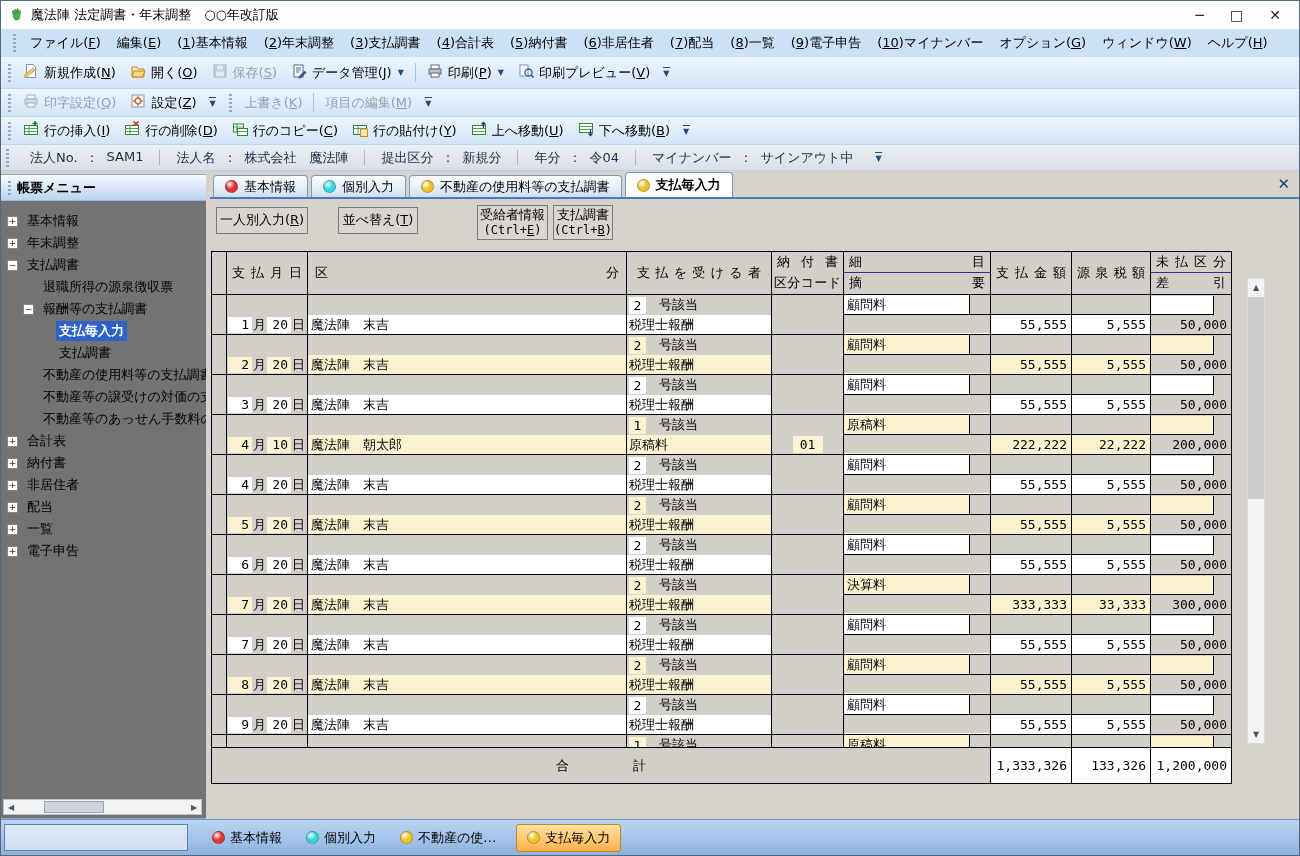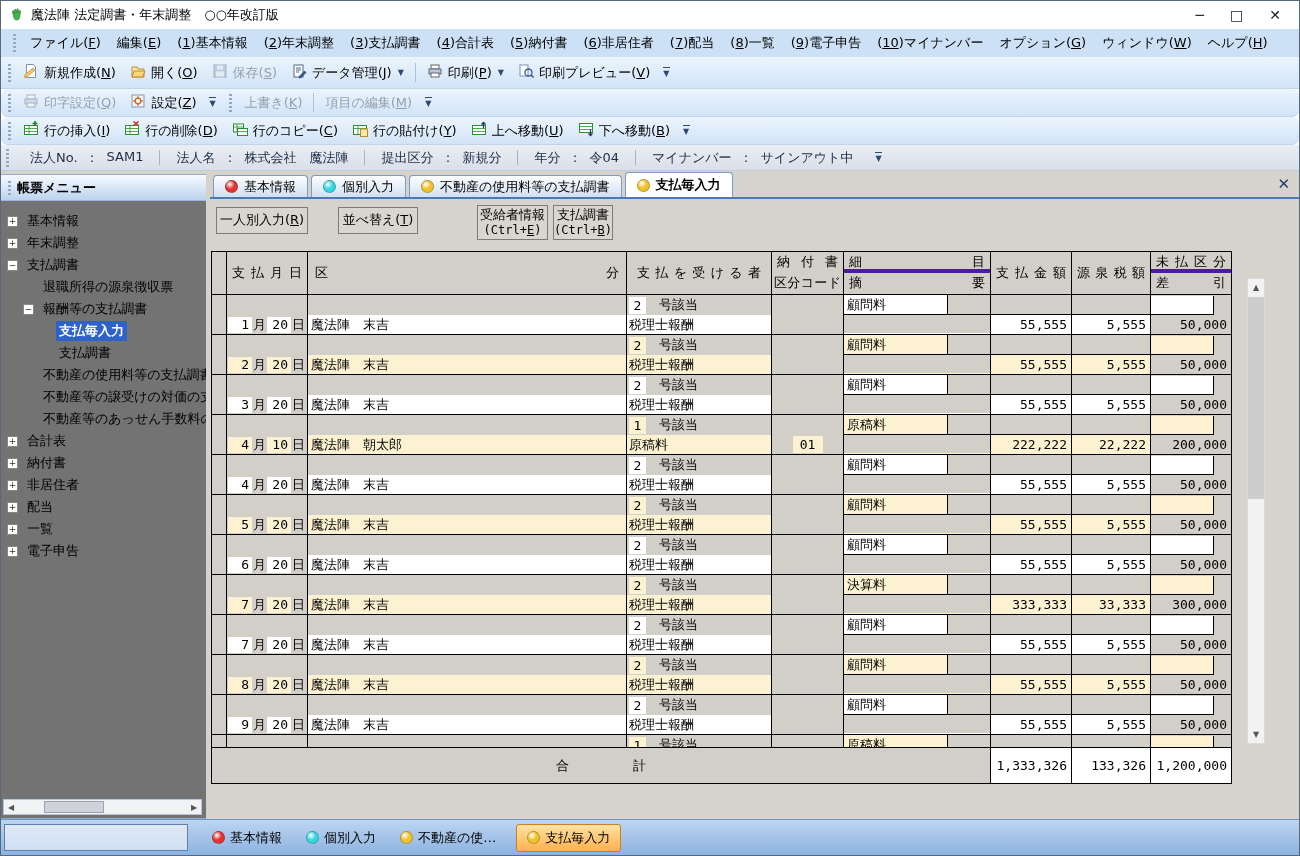--- a/index.html
+++ b/index.html
@@ -21,21 +21,21 @@
   .menubar .grip { margin-right:6px; }
   .menu-item { padding:4px 8px; white-space:nowrap; }
 
   .grip { width:3px; height:18px;
           background:repeating-linear-gradient(to bottom,#8fa9c9 0 2px,transparent 2px 4px); }
 
   
   .toolbar { display:flex; align-items:center; background:linear-gradient(#ecf4fd,#d2e4f7);
              border-bottom:1px solid #c0d4ea; }
   .tb1 { height:32px; }
-  .tb2, .tb3 { height:28px;border-radius:7px; }
+  .tb2, .tb3 { height:28px; }
   .tb-group { display:flex; align-items:center; height:100%; padding:0 2px; }
   .tb-btn { display:flex; align-items:center; gap:5px; padding:3px 7px; white-space:nowrap; border-radius:2px; }
   .tb-btn.disabled { color:#96a0ac; }
   .tb-btn.disabled svg { opacity:.45; }
   .tb-caret { font-size:8px; color:#2b4a73; margin-left:1px; }
   .tb-sep { width:1px; height:19px; background:#a9c2de; margin:0 4px; }
   .tb-overflow { font-size:8px; color:#2b4a73; padding:0 4px; align-self:center; margin-left:2px; }
   .tb-overflow .bar { display:block; width:7px; height:1.5px; background:#2b4a73; margin:0 auto 1px; }
 
   
@@ -92,40 +92,40 @@
   .cell:last-child { border-right:none; }
 
   
   .hrow { height:43px; border-bottom:1px solid #000; background:#d2cfc8; }
   .jt { text-align:justify; text-align-last:justify; }
   .h-one { line-height:41px; }
   .h-date { padding:0 5px; } .h-payee { padding:0 10px; } .h-kubun { padding:0 7px; }
   .h-amt { padding:0 5px; }
   .h-top { height:21px; line-height:20px; padding:0 5px; }
   .h-bot { height:20px; line-height:19px; padding:0 5px; }
-  .h-line { border-bottom:4px solid #4c1d95; }
+  .h-line { border-bottom:1px solid #4c1d95; }
 
   
   .viewport { height:452px; overflow:hidden; }
   .rec { height:40px; border-bottom:1px solid #000; background:#d2cfc8; }
   .rec .top { height:20px; display:flex; align-items:center; }
   .rec .bot { height:19px; display:flex; align-items:center; }
   .rec .line { border-bottom:1px solid #000; height:20px; }
   .rowbg { background:var(--rb); }
   .nbox { display:inline-block; width:24px; height:16px; line-height:16px; background:var(--rb);
           text-align:right; padding-right:3px; font-family:"DejaVu Sans Mono",monospace; }
   .d-bot { justify-content:flex-end; padding-right:2px; gap:1px; }
   .p-bot { padding-left:3px; }
   .kbox { display:inline-block; width:17px; height:17px; line-height:17px; background:var(--rb);
           text-align:center; margin-left:2px; font-family:"DejaVu Sans Mono",monospace; }
   .ksuf { margin-left:13px; }
   .k-bot { padding-left:2px; }
   .codebox { display:inline-block; width:30px; height:17px; line-height:17px; background:var(--rb);
              text-align:center; margin:0 auto; font-family:"DejaVu Sans Mono",monospace; }
-  .ibox { display:inline-flex; align-items:center; width:104px; height:19px; background:var(--rb);
+  .ibox { display:inline-flex; align-items:center; width:126px; height:19px; background:var(--rb);
           border-right:1px solid #000; padding-left:3px; }
   .i-bot { padding-left:3px;margin-top:18px; }
   .num { justify-content:flex-end; padding-right:4px; font-family:"DejaVu Sans Mono",monospace; }
   .ubox { display:inline-block; width:63px; height:19px; background:var(--rb);
           border-right:1px solid #000; border-bottom:1px solid #000; }
 
   
   .trow { display:grid; grid-template-columns:779px 81px 79px 80px; height:36px; background:#d2cfc8; }
   .tcell { border-right:1px solid #000; display:flex; align-items:center; }
   .tcell:last-child { border-right:none; }

